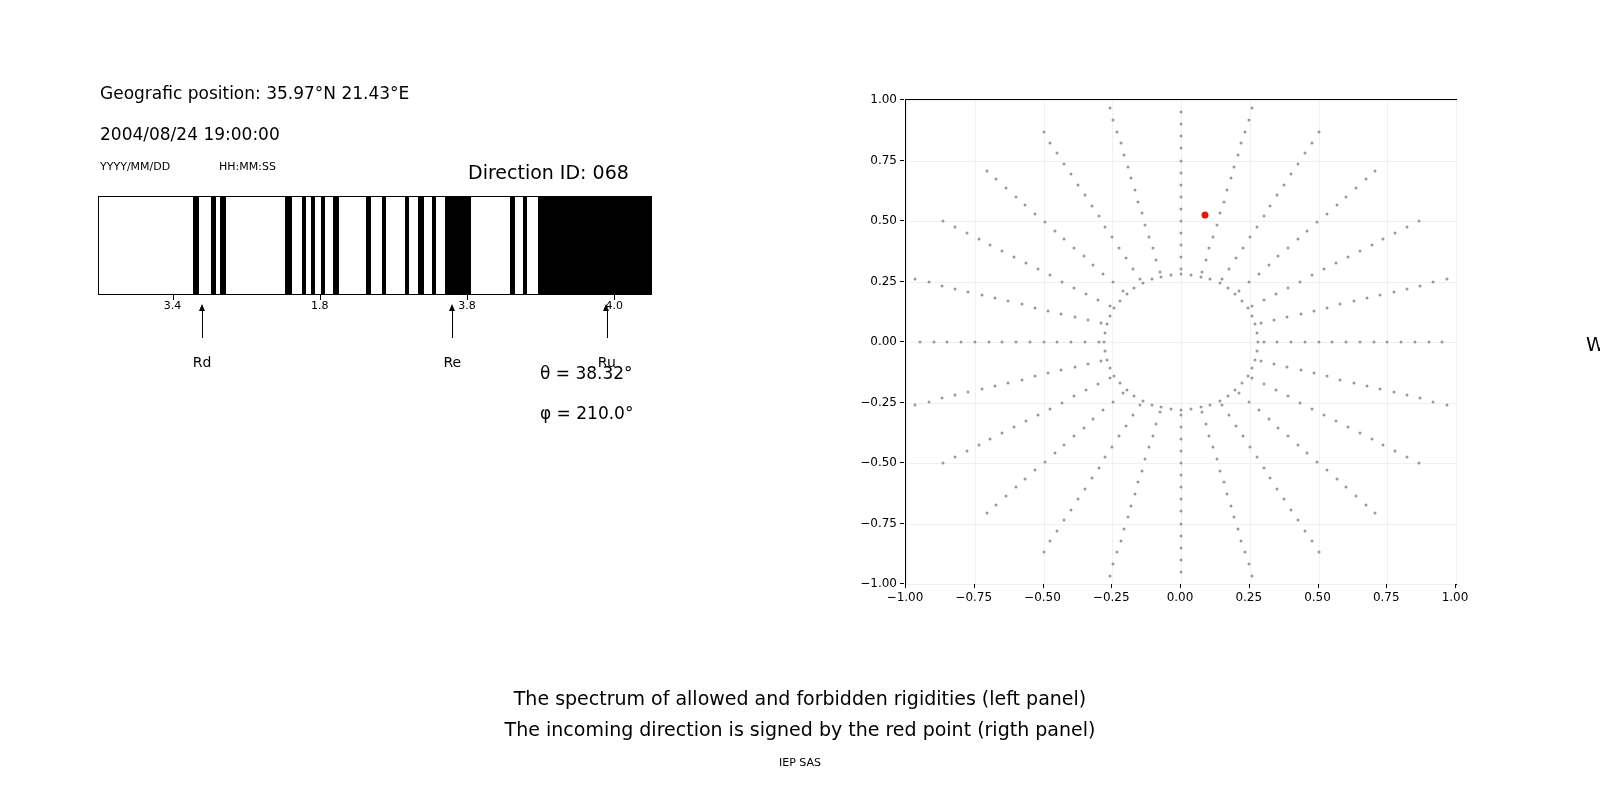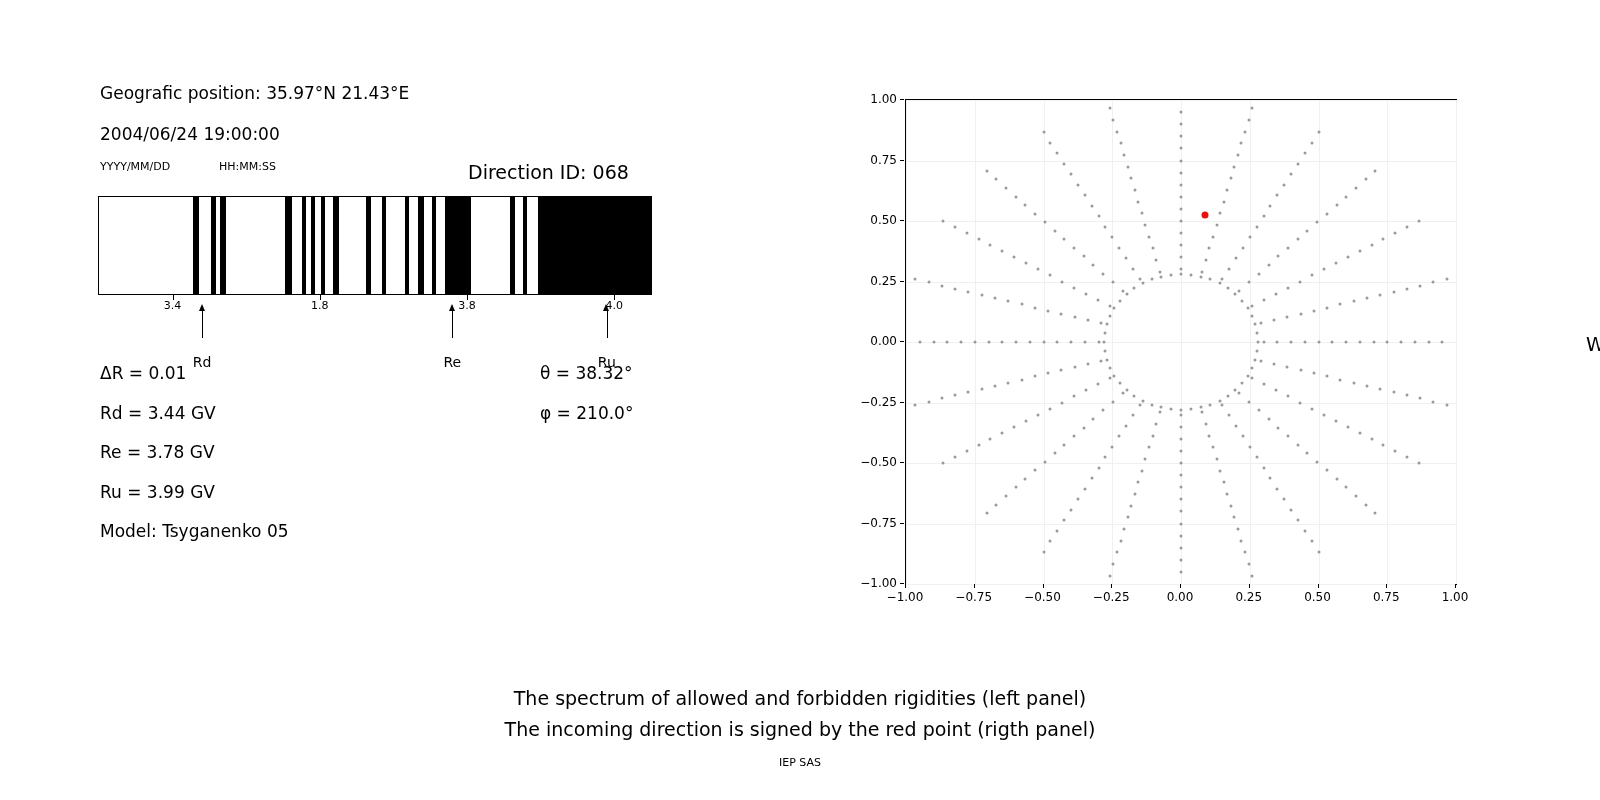--- a/index.html
+++ b/index.html
@@ -237,21 +237,21 @@
     top: 756px;
     font-size: 11px;
   }
 </style>
 </head>
 <body>
 
 <div class="panel-left">
 
   <div class="geo-pos">Geografic position: 35.97°N 21.43°E</div>
-  <div class="datetime">2004/06/24 19:00:00</div>
+  <div class="datetime">2004/08/24 19:00:00</div>
   <div class="fmt-date">YYYY/MM/DD</div>
   <div class="fmt-time">HH:MM:SS</div>
   <div class="dir-id">Direction ID: 068</div>
 
   <div class="spectrum-wrap">
     <div class="spectrum-box" id="spectrum-box">
         <div class="band" style="left: 93.84px; width: 6.624px;"></div>
         <div class="band" style="left: 112.24px; width: 4.416px;"></div>
         <div class="band" style="left: 121.072px; width: 5.52px;"></div>
         <div class="band" style="left: 186.208px; width: 6.992px;"></div>
@@ -288,27 +288,20 @@
           <div class="arrow"></div>
           <div class="mlabel">Re</div>
         </div>
         <div class="marker" style="left: 508.84px; top: 108px;">
           <div class="arrow"></div>
           <div class="mlabel">Ru</div>
         </div>
       </div>
   </div>
 
-  <div class="params-left">
-    <div>ΔR = 0.01</div>
-    <div>Rd = 3.44 GV</div>
-    <div>Re = 3.78 GV</div>
-    <div>Ru = 3.99 GV</div>
-    <div>Model: Tsyganenko 05</div>
-  </div>
 
   <div class="params-right">
     <div>θ = 38.32°</div>
     <div>φ = 210.0°</div>
   </div>
 </div>
 
 <div class="panel-right">
 
   <div class="compass compass-w">W</div>

